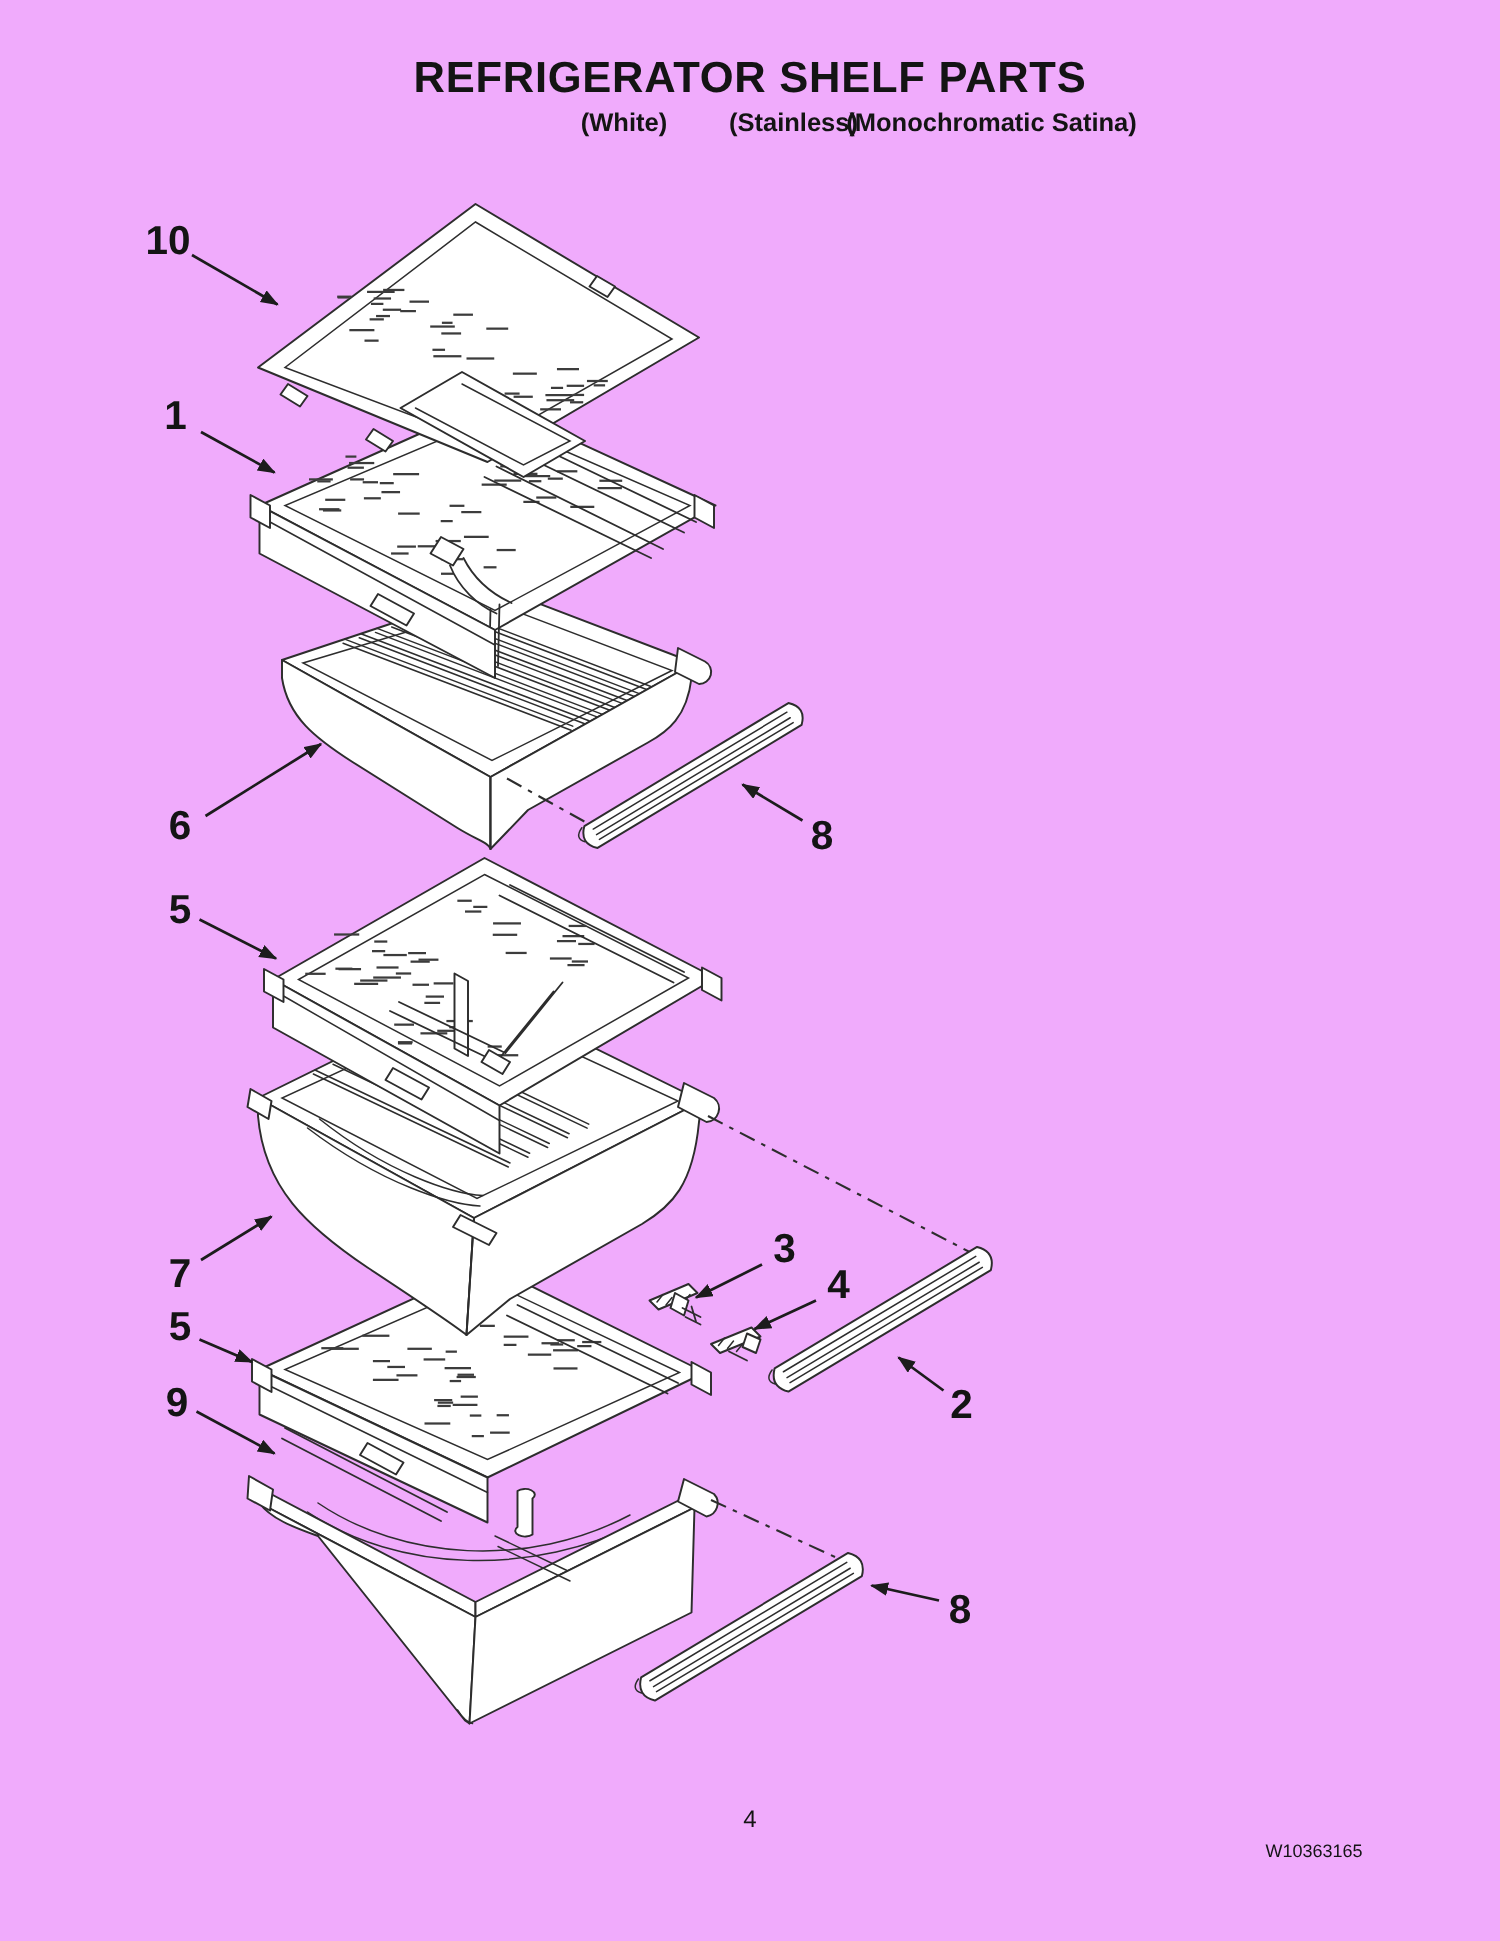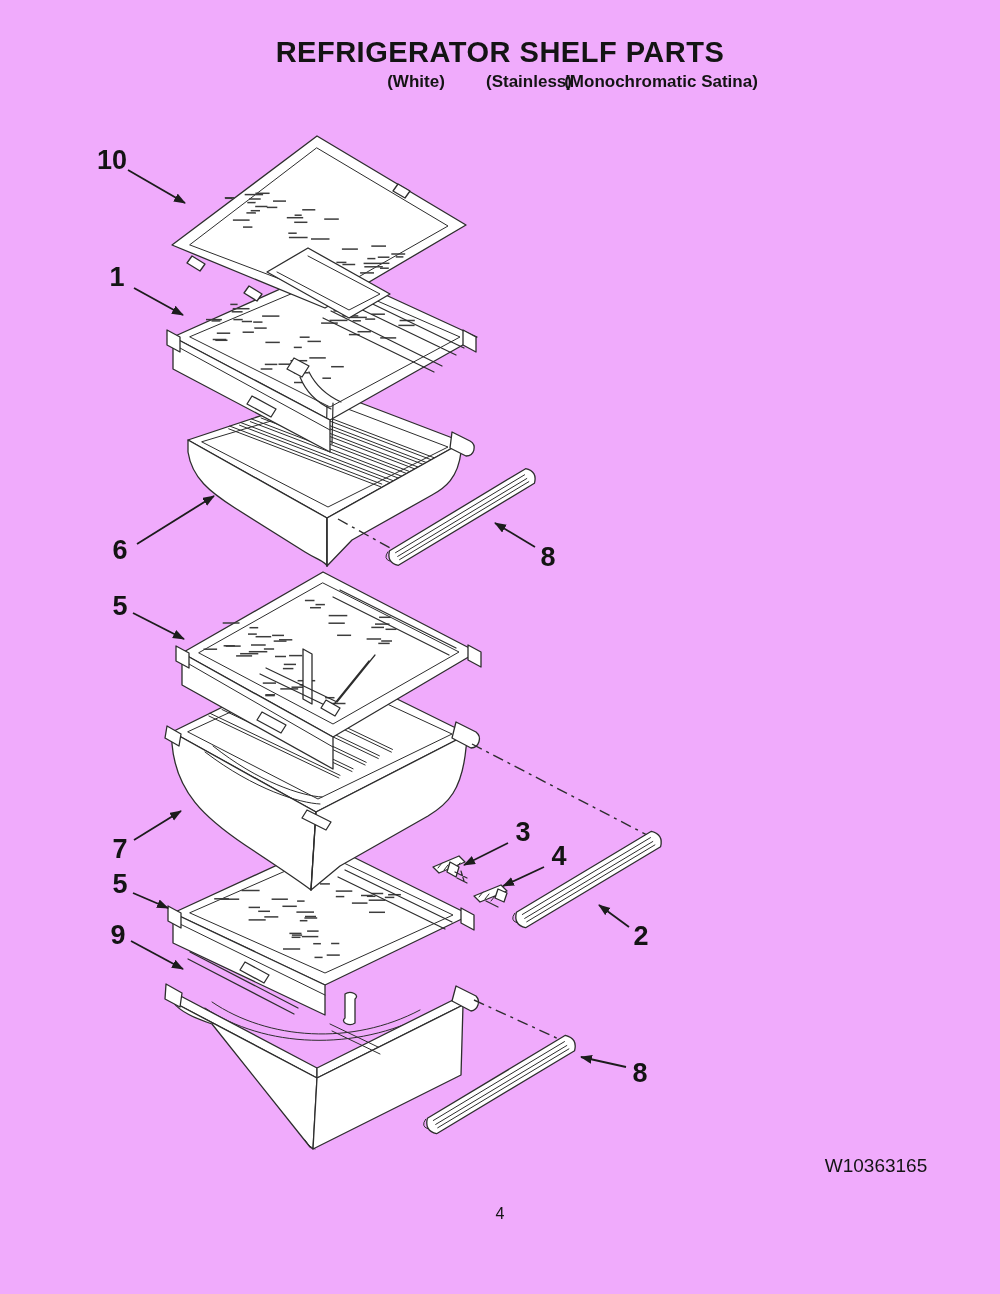--- a/index.html
+++ b/index.html
@@ -19,21 +19,21 @@
   .finish-label{position:absolute;top:0;transform:translateX(-50%);font-size:17px;font-weight:bold;white-space:nowrap;}
   .diagram-svg{position:absolute;top:0;left:0;}
   .ordering-note{
     position:absolute;top:1186px;left:0;width:100%;text-align:center;
     font-size:13.5px;font-weight:bold;letter-spacing:.2px;
   }
   .page-number{
     position:absolute;top:1205px;left:0;width:100%;text-align:center;font-size:16px;
   }
   .doc-number{
-    position:absolute;top:1155px;left:876px;transform:translateX(-50%);font-size:19px;white-space:nowrap;
+    position:absolute;top:1227px;left:876px;transform:translateX(-50%);font-size:12px;white-space:nowrap;
   }
   
   .part{fill:#ffffff;stroke:#2d2d2d;stroke-width:1.3;stroke-linejoin:round;stroke-linecap:round;}
   .ln{fill:none;stroke:#2d2d2d;stroke-width:1.2;stroke-linecap:round;}
   .thin{stroke-width:1;}
   .dash{fill:none;stroke:#2d2d2d;stroke-width:1.4;stroke-dasharray:11 5 3 5;}
   .speck{stroke:#3c3c3c;stroke-width:1.5;stroke-linecap:butt;}
   .callout-text{font-family:"Liberation Sans",sans-serif;font-size:27px;font-weight:bold;fill:#141414;}
   .arrow{stroke:#1c1c1c;stroke-width:1.8;fill:none;}
 </style>

